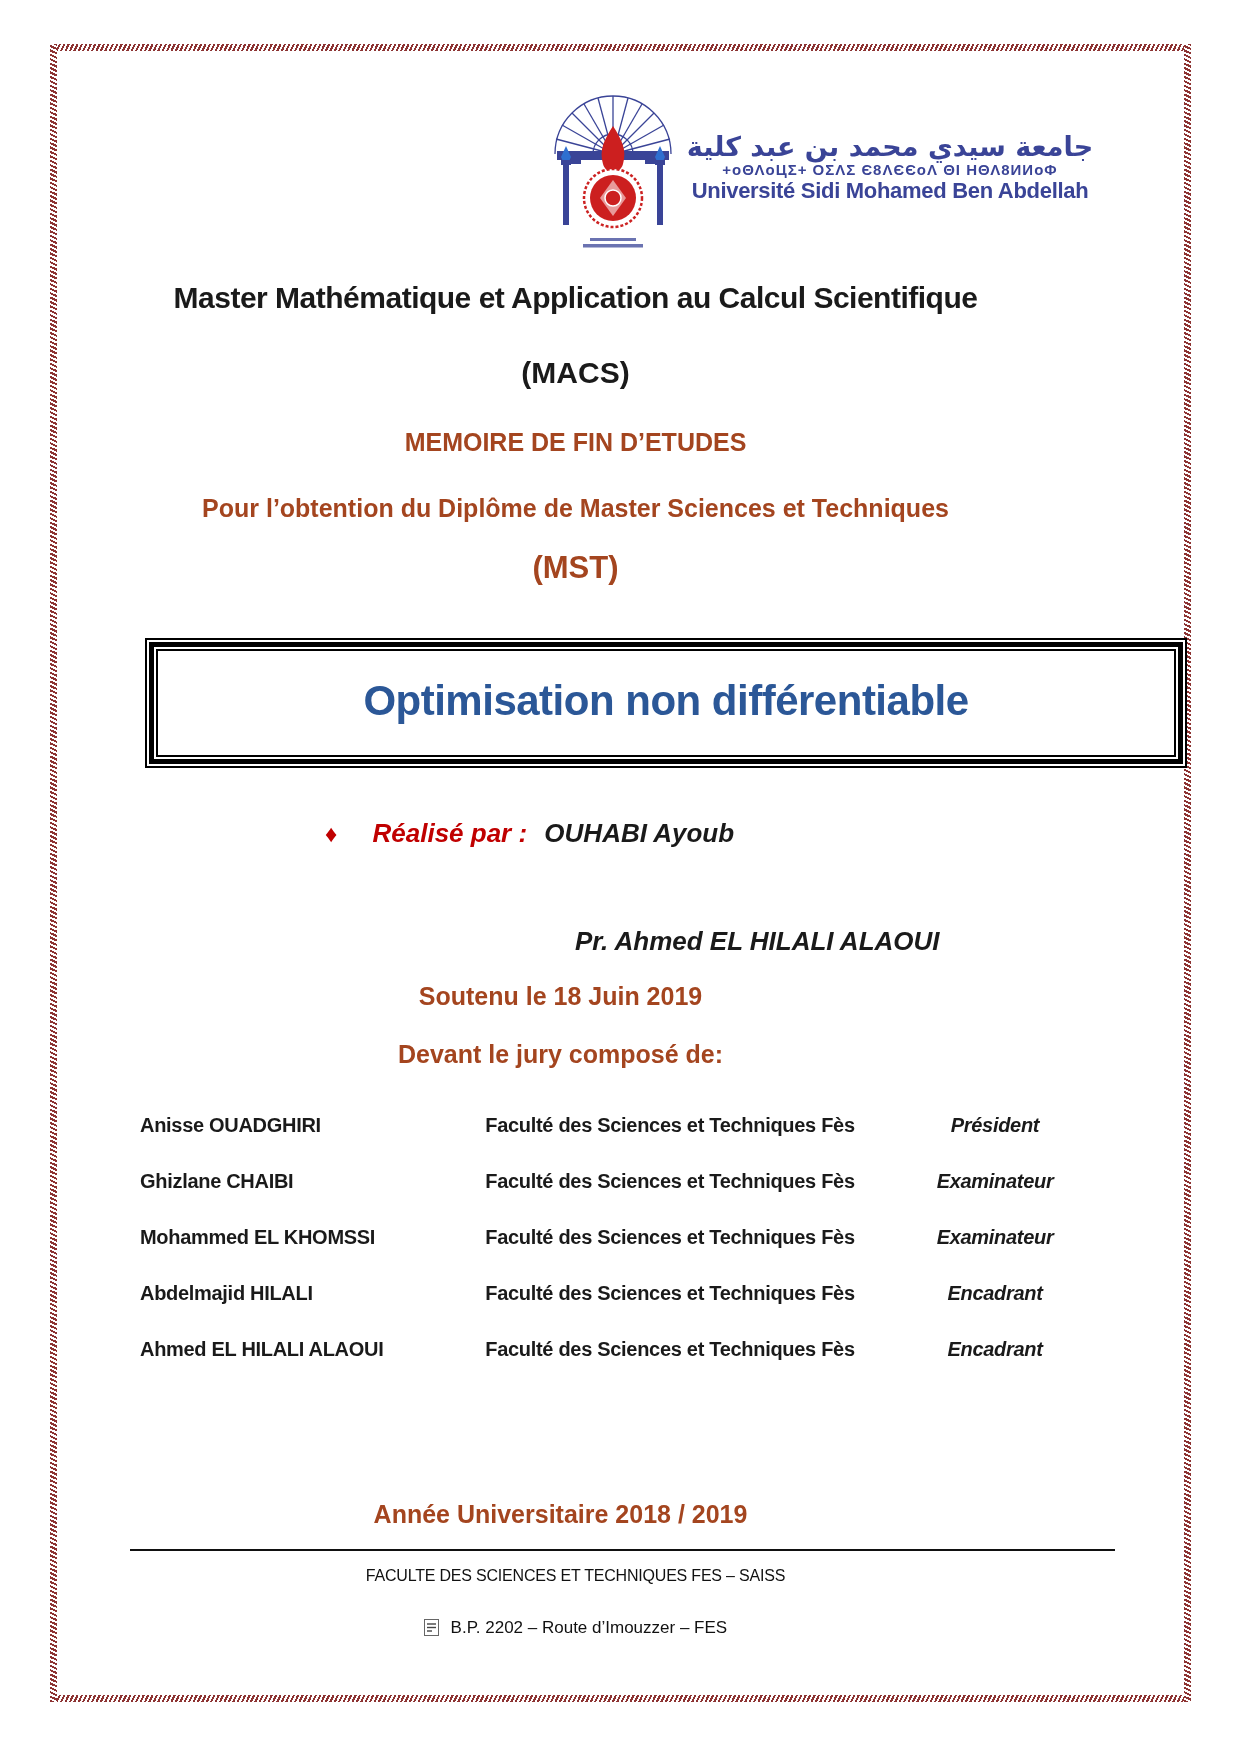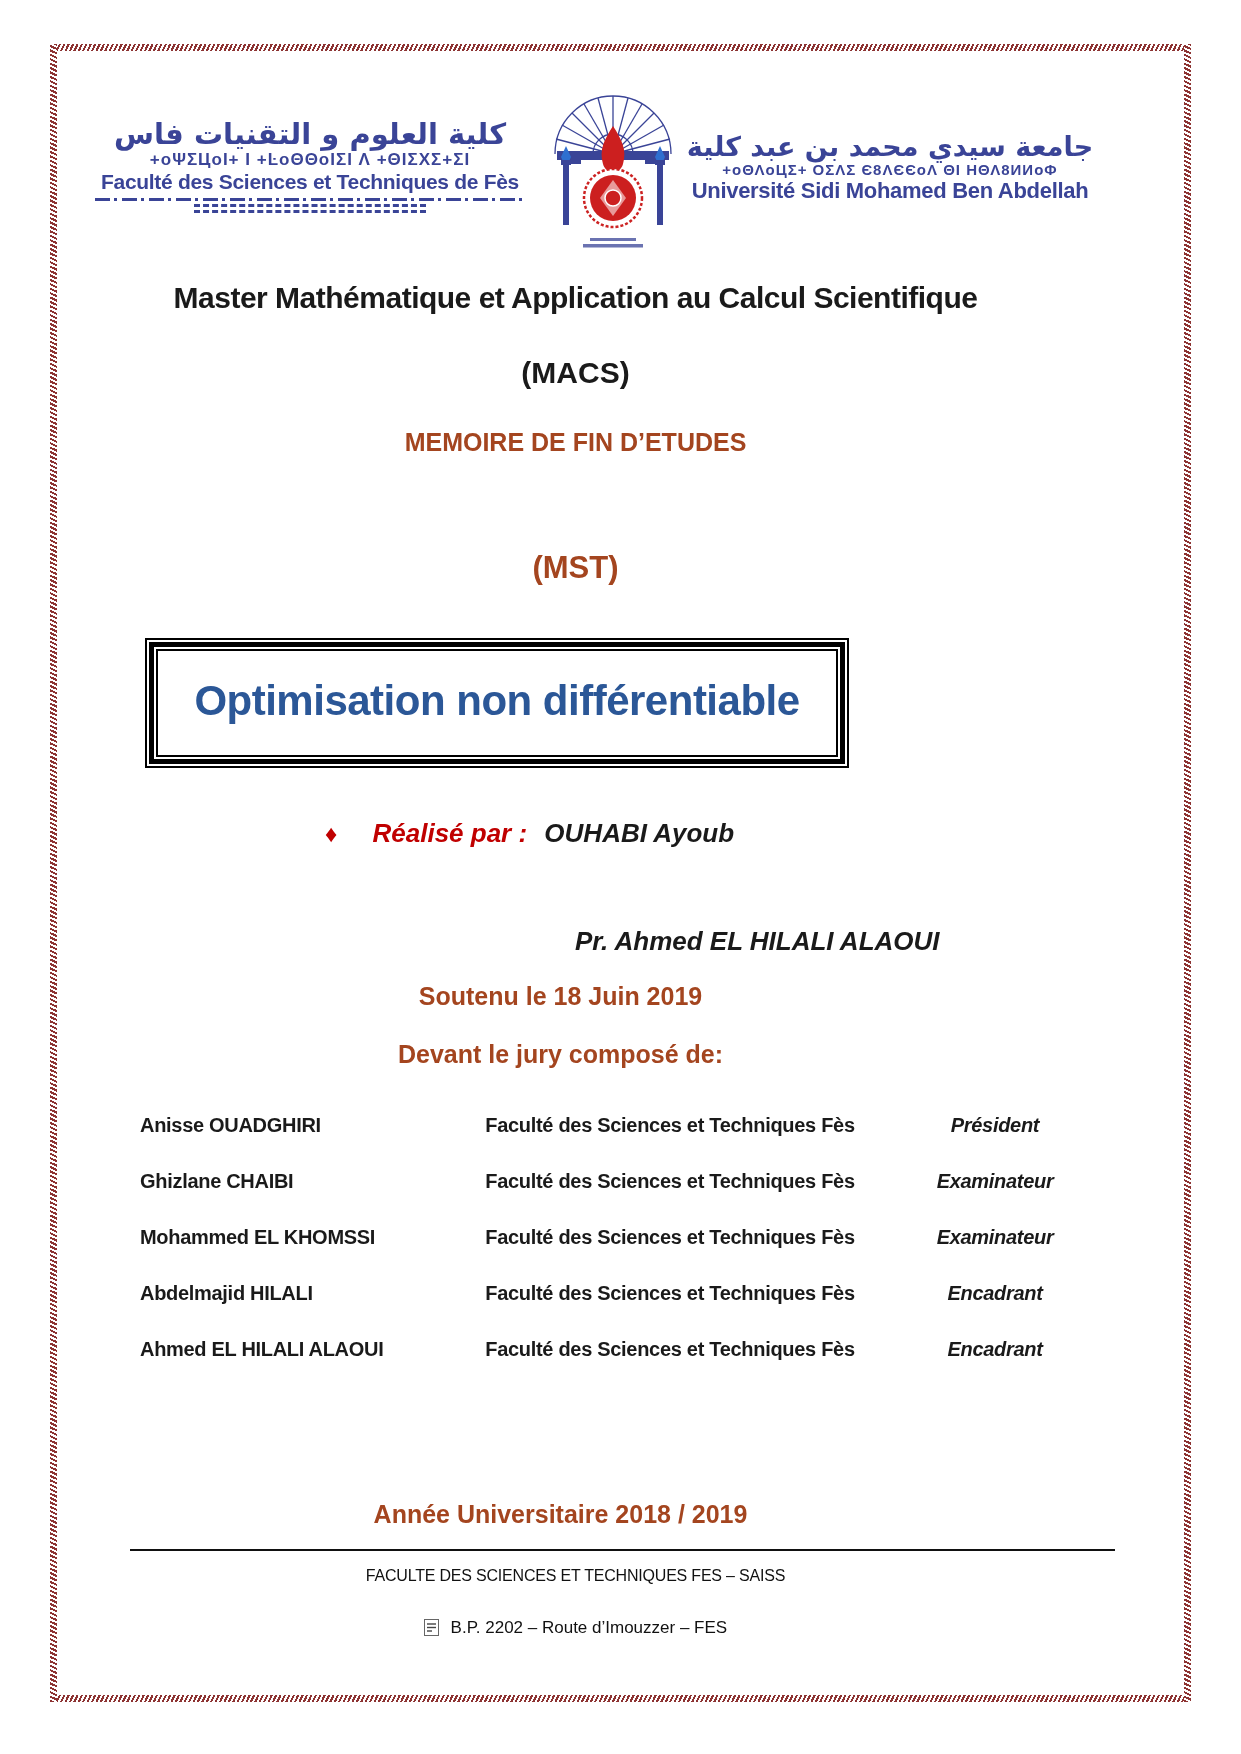--- a/index.html
+++ b/index.html
@@ -31,21 +31,21 @@
 
   
   .master{left:10px;right:100px;top:281px;font-size:30px;font-weight:bold;letter-spacing:-0.5px;}
   .macs{left:10px;right:100px;top:356px;font-size:30px;font-weight:bold;}
   .brown{color:#a4451f;}
   .memoire{left:10px;right:100px;top:428px;font-size:25px;font-weight:bold;}
   .obtention{left:10px;right:100px;top:494px;font-size:25px;font-weight:bold;}
   .mst{left:10px;right:100px;top:550px;font-size:31px;font-weight:bold;}
 
   
-  .tbox-outer{left:145px;top:638px;width:704px;border:2px solid #000;padding:2px;box-sizing:border-box;background:#fff;}
+  .tbox-outer{left:145px;top:638px;width:1042px;border:2px solid #000;padding:2px;box-sizing:border-box;background:#fff;}
   .tbox-mid{border:5px solid #000;padding:2px;}
   .tbox-inner{border:2px solid #000;padding:26px 8px 30px 8px;text-align:center;}
   .thesis-title{color:#2b5797;font-size:42px;font-weight:bold;letter-spacing:-0.5px;}
 
   
   .bullet-row{left:325px;white-space:nowrap;font-size:26px;font-weight:bold;font-style:italic;}
   .diamond{color:#c00000;font-style:normal;margin-right:28px;font-size:24px;}
   .red-label{color:#c00000;margin-right:10px;}
   .credit-name{color:#1a1a1a;}
   .sup2{left:575px;font-size:26px;font-weight:bold;font-style:italic;white-space:nowrap;}
@@ -72,27 +72,20 @@
 
 <div class="page">
 
   <div class="frame">
     <div class="frame-top"></div>
     <div class="frame-bottom"></div>
     <div class="frame-left"></div>
     <div class="frame-right"></div>
   </div>
 
-  <div class="abs fst hdr-block">
-    <div class="arabic" dir="rtl">كلية العلوم و التقنيات فاس</div>
-    <div class="tifinagh">+oΨΣЦoI+ I +ĿoΘΘoIΣI Λ +ΘIΣΧΣ+ΣI</div>
-    <div class="hdr-latin">Faculté des Sciences et Techniques de Fès</div>
-    <div class="fst-u1"></div>
-    <div class="fst-u2"></div>
-  </div>
 
   <div class="abs emblem">
     <svg viewBox="0 0 160 160" width="160" height="160">
       <g stroke="#3a4497" stroke-width="1.3" fill="none">
         <path d="M22,62 A58,58 0 0 1 138,62"></path>
         <path d="M60,62 A20,20 0 0 1 100,62"></path>
         <line x1="80" y1="62" x2="80" y2="4"></line>
         <line x1="80" y1="62" x2="95" y2="6"></line>
         <line x1="80" y1="62" x2="65" y2="6"></line>
         <line x1="80" y1="62" x2="109" y2="12"></line>
@@ -125,20 +118,21 @@
 
   <div class="abs usmba hdr-block">
     <div class="arabic" dir="rtl" style="font-size:27px;">جامعة سيدي محمد بن عبد كلية</div>
     <div class="tifinagh" style="font-size:15px;">+oΘΛoЦΣ+ ΟΣΛΣ Є8ΛЄЄoΛ ΘΙ ΗΘΛ8ИИoΦ</div>
     <div class="hdr-latin" style="font-size:22px;">Université Sidi Mohamed Ben Abdellah</div>
   </div>
 
   <div class="abs center master">Master Mathématique et Application au Calcul Scientifique</div>
   <div class="abs center macs">(MACS)</div>
   <div class="abs center memoire brown">MEMOIRE DE FIN D’ETUDES</div>
+  <div class="abs center obtention brown">Pour l’obtention du Diplôme de Master Sciences et Techniques</div>
   <div class="abs center mst brown">(MST)</div>
 
   <div class="abs tbox-outer">
     <div class="tbox-mid">
       <div class="tbox-inner">
         <span class="thesis-title">Optimisation non différentiable</span>
       </div>
     </div>
   </div>
 

